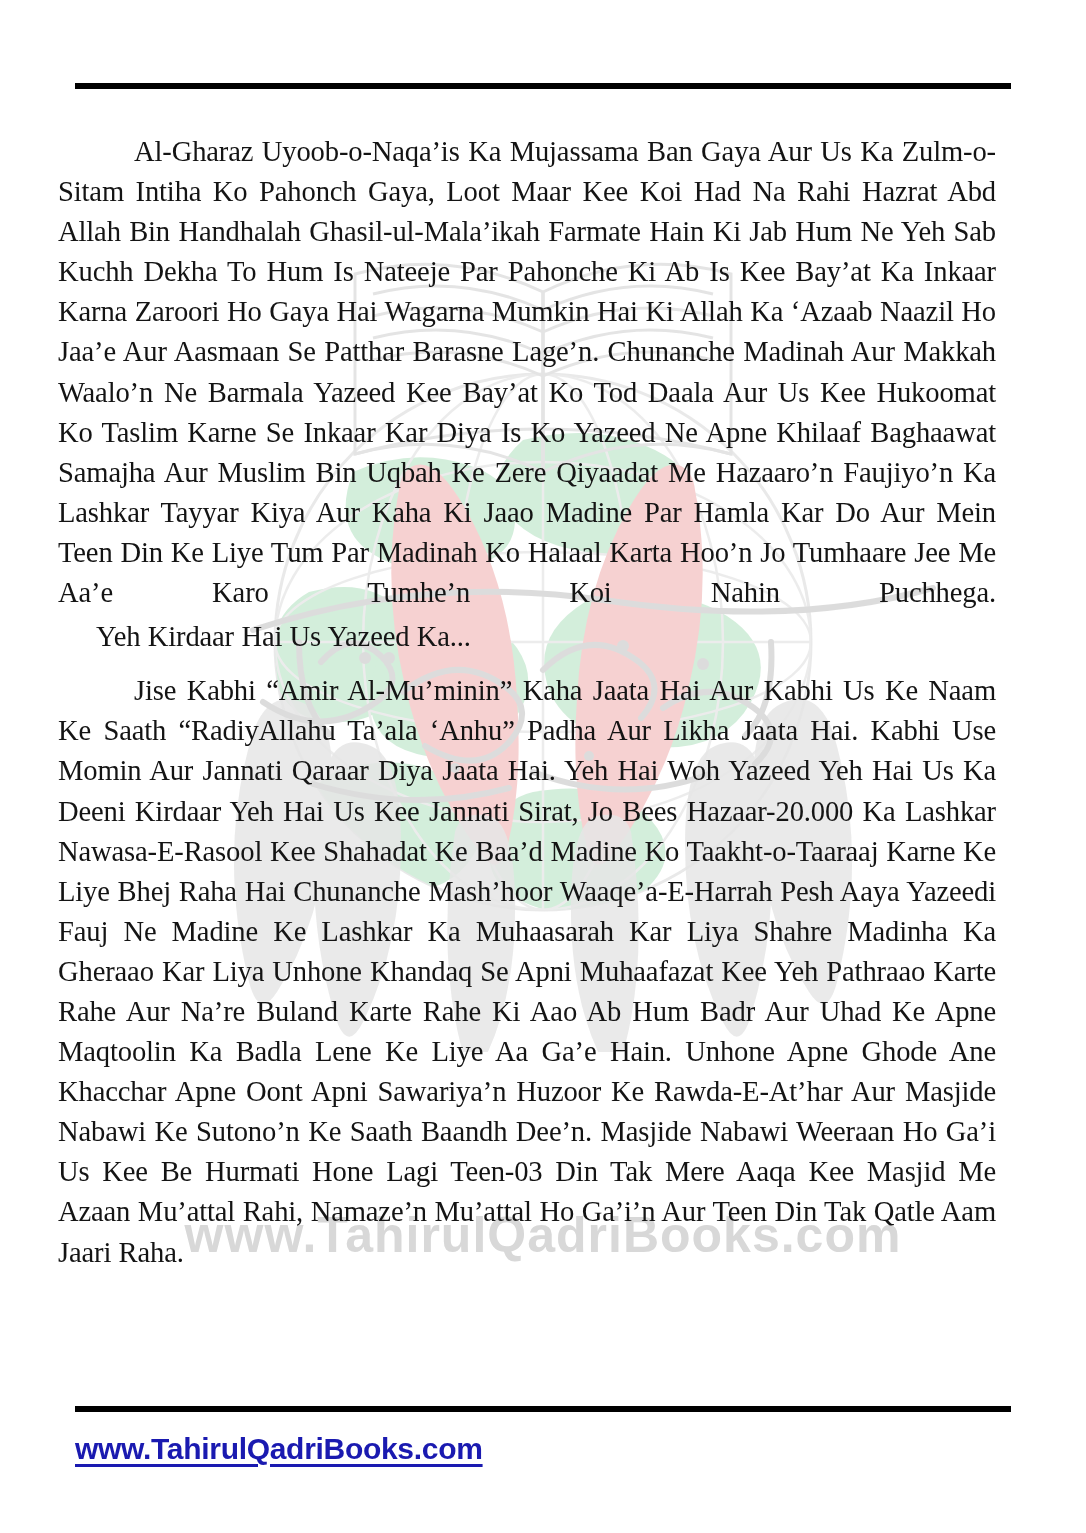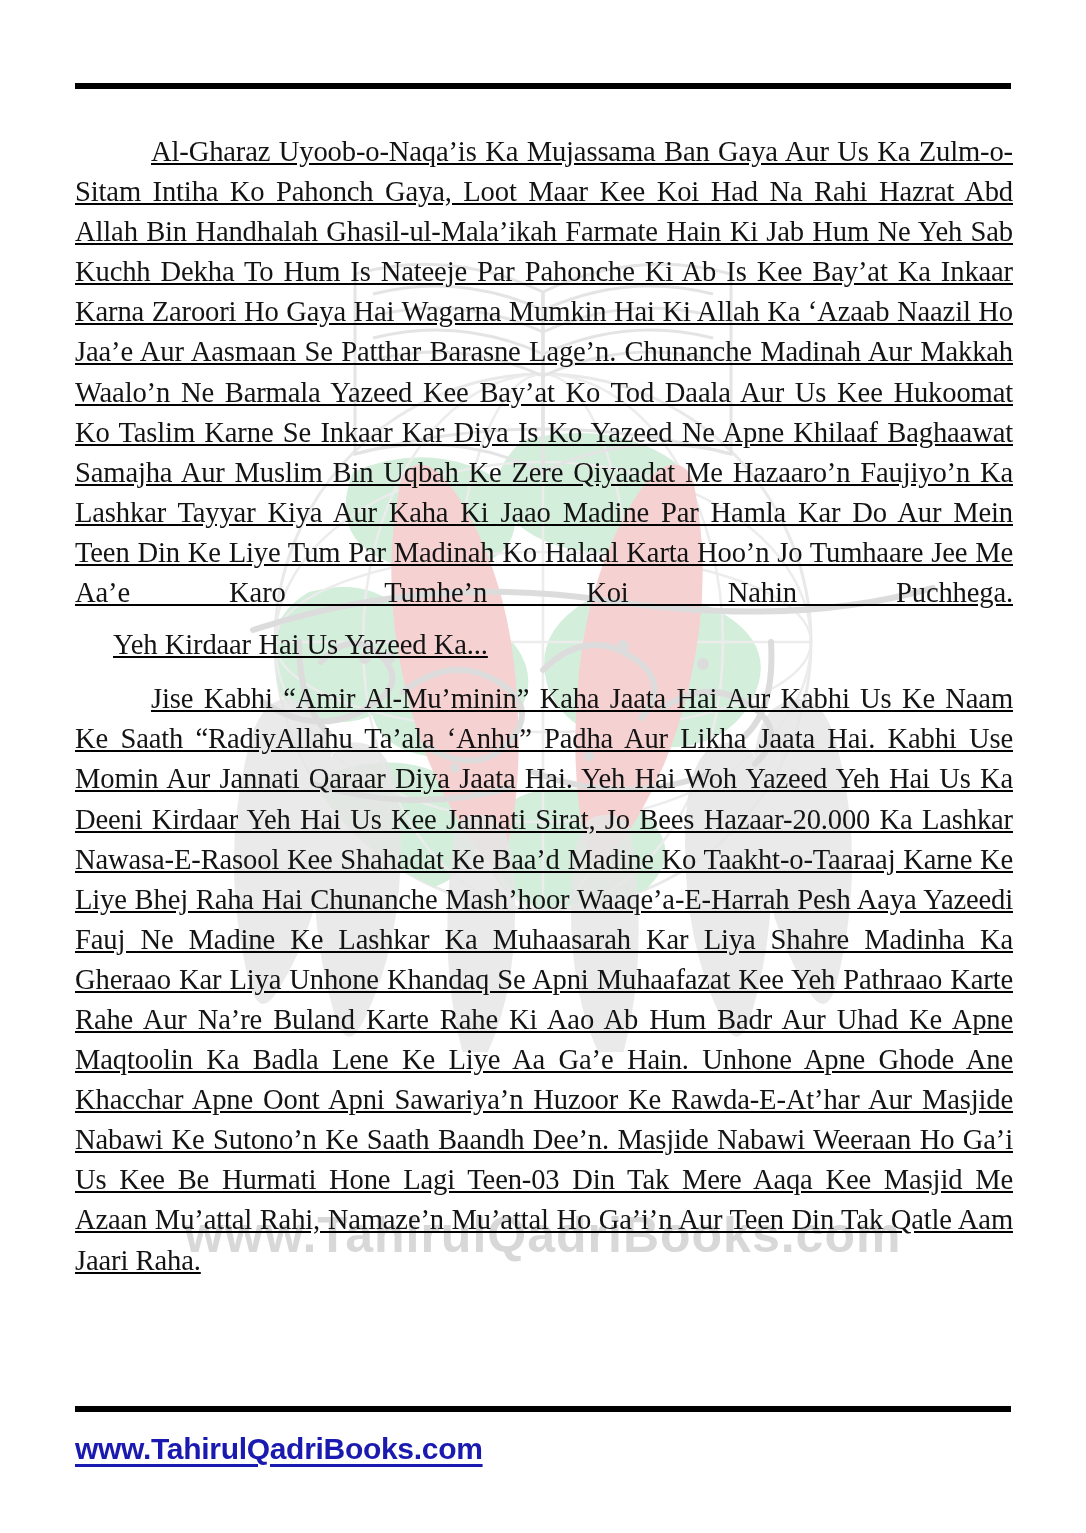--- a/index.html
+++ b/index.html
@@ -78,43 +78,42 @@
   .header-rule {
     margin-top: 11px;
     height: 6px;
     background: #000000;
     border-bottom: 1px solid #ffffff;
   }
 
   
   .content {
     position: absolute;
-    left: 75px;
+    left: 58px;
     top: 132px;
     width: 938px;
     z-index: 2;
-    text-decoration: underline;
   }
   .para {
     font-size: 28.6px;
     line-height: 40.1px;
     color: #141414;
     text-align: justify;
     margin: 0;
     letter-spacing: -0.15px;
     word-spacing: 0.4px;
   }
   .para.indent {
     text-indent: 76px;
   }
   .para.indent-sm {
     text-indent: 38px;
   }
   .para + .para {
-    margin-top: 12px;
+    margin-top: 4px;
   }
   .gap {
     height: 14px;
   }
   .last-line-full {
     text-align-last: justify;
   }
 
   
   .footer {

